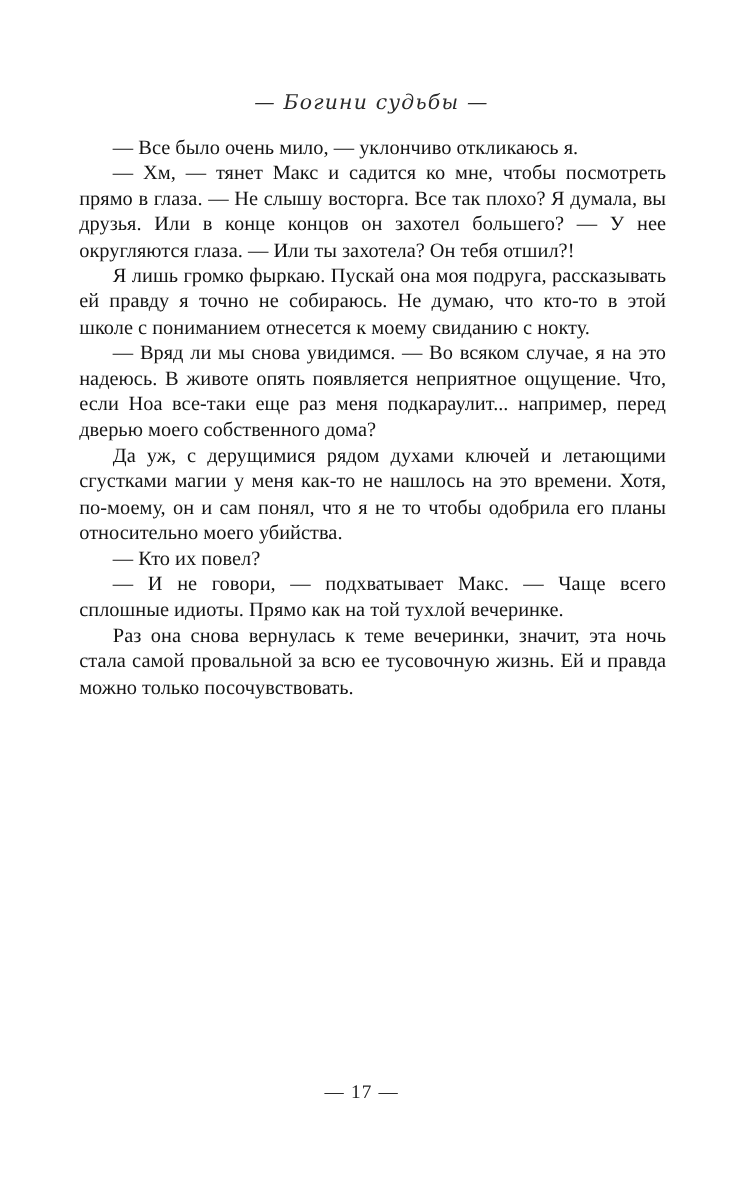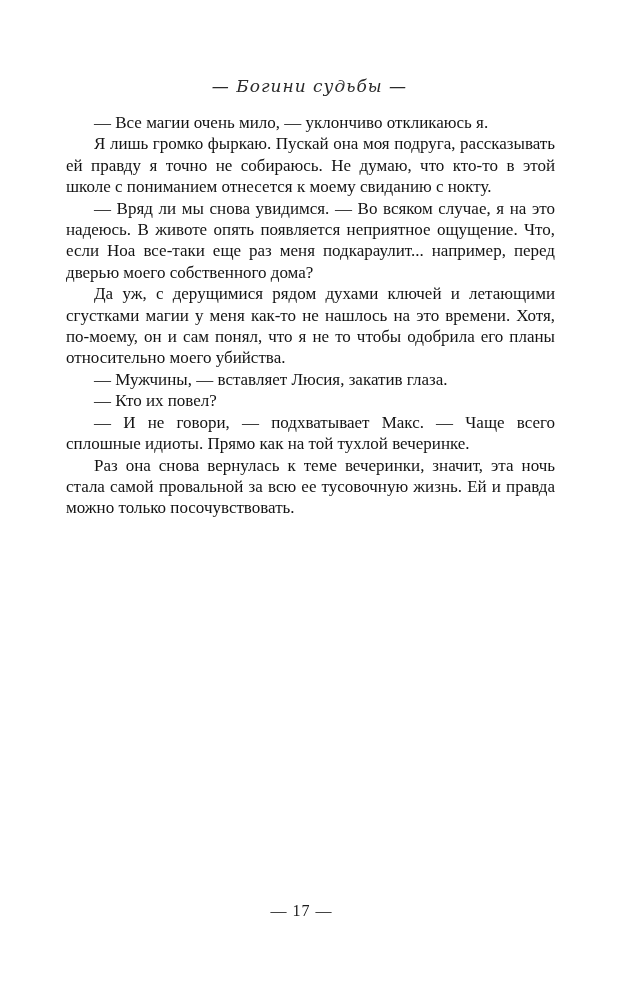--- a/index.html
+++ b/index.html
@@ -62,25 +62,25 @@
 </head>
 <body>
 
 <div class="page">
 
   <div class="running-head">
     <span>— Богини судьбы —</span>
   </div>
 
   <div class="text-block" lang="ru">
-      <p class="para">— Все магии очень мило, — уклончиво откликаюсь я.</p>
+      <p class="para">— Все было очень мило, — уклончиво откликаюсь я.</p>
+      <p class="para">— Хм, — тянет Макс и садится ко мне, чтобы посмотреть прямо в глаза. — Не слышу восторга. Все так плохо? Я думала, вы друзья. Или в конце концов он захотел большего? — У нее округляются глаза. — Или ты захотела? Он тебя отшил?!</p>
       <p class="para">Я лишь громко фыркаю. Пускай она моя подруга, рассказывать ей правду я точно не собираюсь. Не думаю, что кто-то в этой школе с пониманием отнесется к моему свиданию с нокту.</p>
       <p class="para">— Вряд ли мы снова увидимся. — Во всяком случае, я на это надеюсь. В животе опять появляется неприятное ощущение. Что, если Ноа все-таки еще раз меня подкараулит... например, перед дверью моего собственного дома?</p>
       <p class="para">Да уж, с дерущимися рядом духами ключей и летающими сгустками магии у меня как-то не нашлось на это времени. Хотя, по-моему, он и сам понял, что я не то чтобы одобрила его планы относительно моего убийства.</p>
-      <p class="para">— Мужчины, — вставляет Люсия, закатив глаза.</p>
       <p class="para">— Кто их повел?</p>
       <p class="para">— И не говори, — подхватывает Макс. — Чаще всего сплошные идиоты. Прямо как на той тухлой вечеринке.</p>
       <p class="para">Раз она снова вернулась к теме вечеринки, значит, эта ночь стала самой провальной за всю ее тусовочную жизнь. Ей и правда можно только посочувствовать.</p>
     </div>
 
   <div class="page-number">— 17 —</div>
 
 </div>
 
 </body></html>

